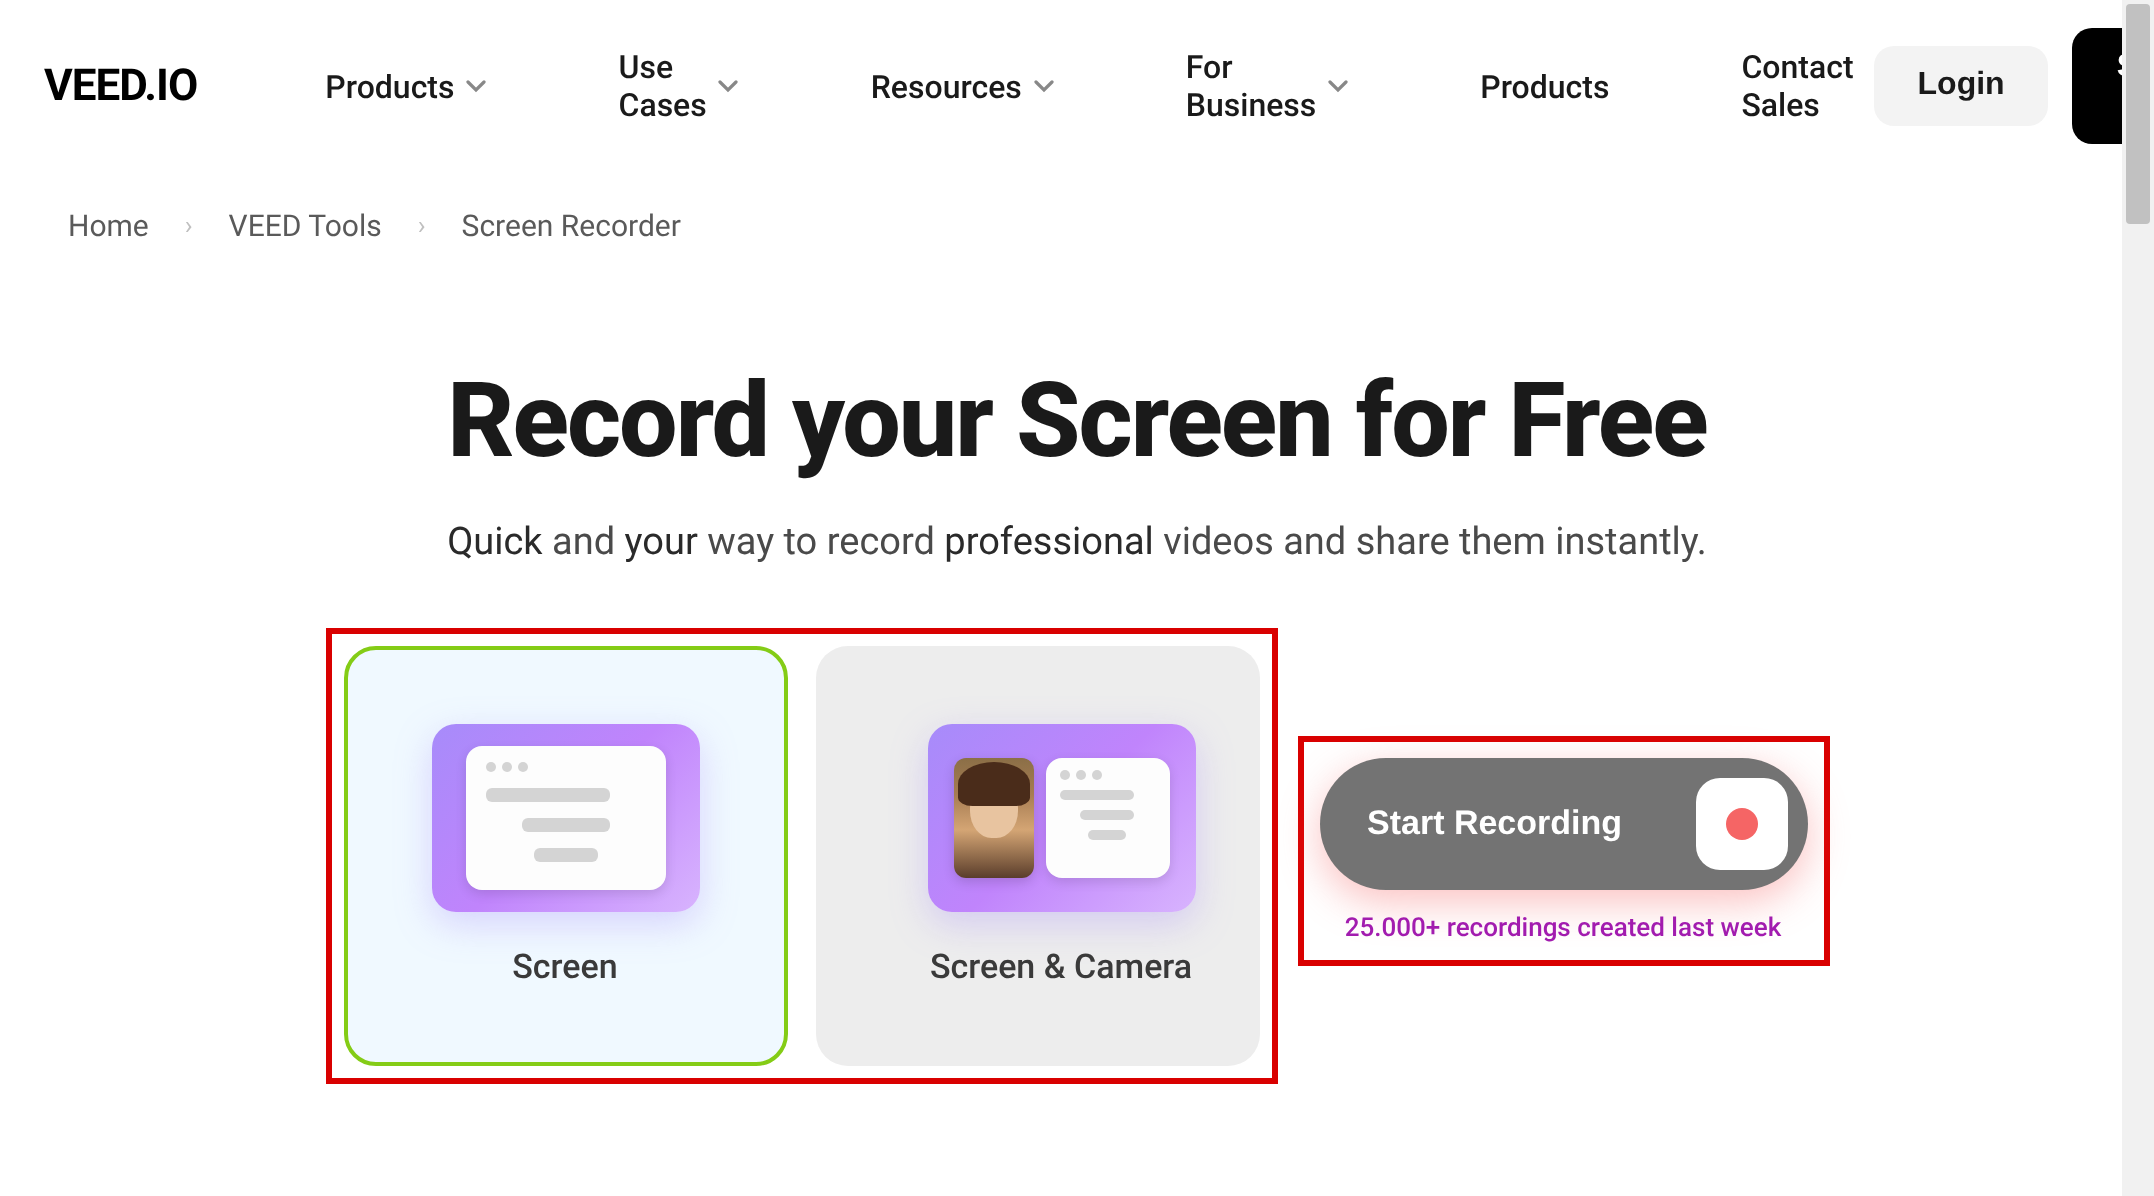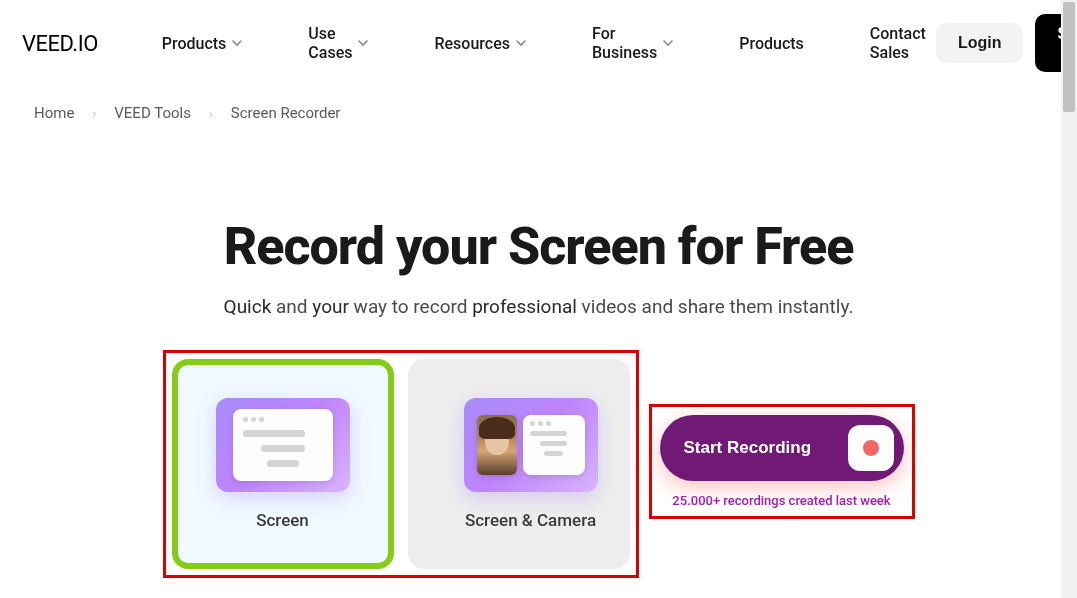--- a/index.html
+++ b/index.html
@@ -32,21 +32,21 @@
       background: #c1c1c1;
       border-radius: 2px;
     }
     .header {
       display: flex;
       align-items: center;
       padding: 14px 22px;
       gap: 10px;
     }
     .logo {
-      font-weight: 400;
+      font-weight: 700;
       font-size: 22px;
       letter-spacing: -0.5px;
       color: #000;
       margin-right: 14px;
     }
     .nav {
       display: flex;
       align-items: center;
       gap: 26px;
       flex: 1;
@@ -105,21 +105,21 @@
     .breadcrumb-item {
       color: #5a5a5a;
       cursor: pointer;
     }
     .breadcrumb-sep {
       color: #c0c0c0;
       font-size: 13px;
     }
     .hero {
       text-align: center;
-      margin-top: 94px;
+      margin-top: 58px;
     }
     .hero h1 {
       font-size: 52px;
       font-weight: 800;
       color: #1a1a1a;
       letter-spacing: -1px;
     }
     .hero p {
       font-size: 19px;
       color: #4a4a4a;
@@ -148,21 +148,21 @@
       border-radius: 16px;
       display: flex;
       flex-direction: column;
       align-items: center;
       justify-content: center;
       cursor: pointer;
       gap: 18px;
     }
     .option-card.selected {
       background: #f0f9ff;
-      border: 6px solid #84cc16;
+      border: 2px solid #84cc16;
     }
     .option-card.unselected {
       background: #ededed;
       border: 2px solid transparent;
       padding-left: 24px;
     }
     .thumb {
       width: 134px;
       height: 94px;
       border-radius: 12px;
@@ -250,21 +250,21 @@
       padding: 8px;
       margin-top: 54px;
       display: flex;
       flex-direction: column;
       align-items: center;
       gap: 12px;
     }
     .cta-btn {
       width: 244px;
       height: 66px;
-      background: #701a75;
+      background: #737373;
       border: none;
       border-radius: 34px;
       display: flex;
       align-items: center;
       justify-content: space-between;
       padding: 0 10px 0 24px;
       cursor: pointer;
       box-shadow: 0 6px 20px rgba(245,101,101,0.4);
     }
     .cta-label {

